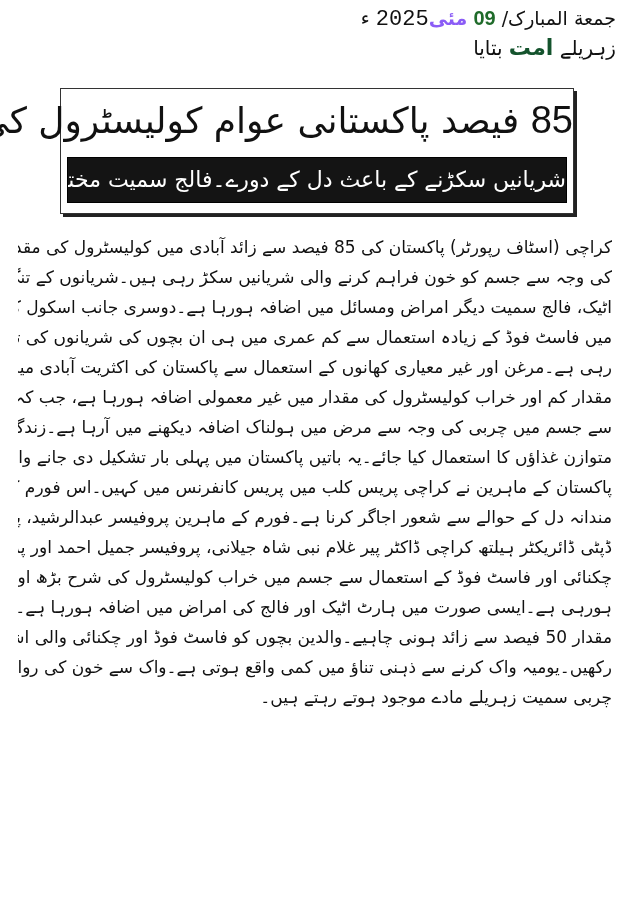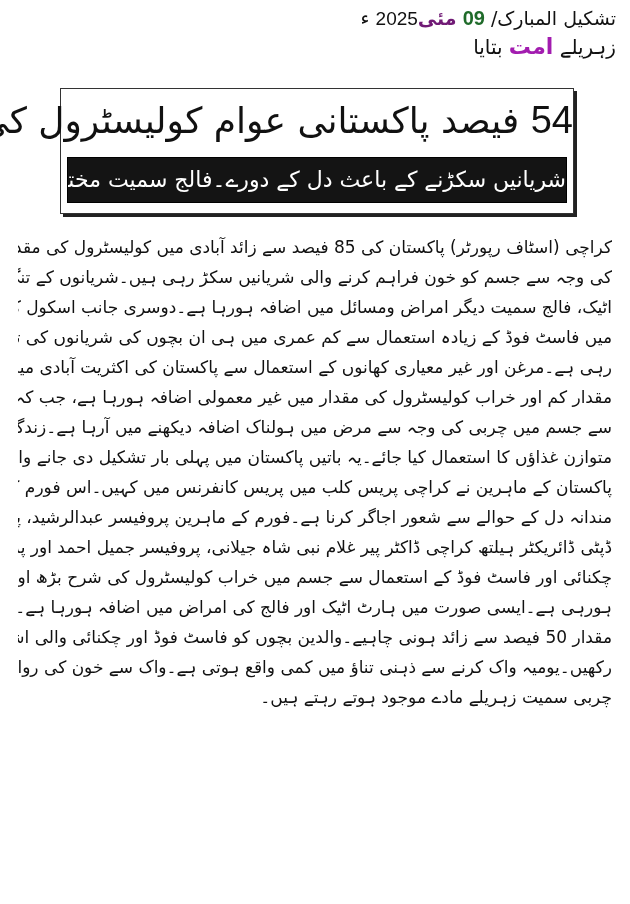--- a/index.html
+++ b/index.html
@@ -28,21 +28,21 @@
     color: #111;
     white-space: nowrap;
   }
   .masthead .line2 {
     font-size: 20px;
     color: #111;
     white-space: nowrap;
   }
   .dom { font-weight: bold; font-family: "Liberation Sans", sans-serif; font-size: 20px; margin-top: 18px; }
   .month { font-weight: bold; }
-  .year { font-family: Liberation Sans, sans-serif; font-size: 19px; }
+  .year { font-family: Liberation Mono, monospace; font-size: 22px; }
   .paper-name { font-weight: bold; font-size: 22px; }
 
   .headline-box {
     position: absolute;
     left: 60px;
     top: 88px;
     width: 512px;
     height: 124px;
     border: 1px solid #333;
     box-shadow: 3px 3px 0 #222;
@@ -99,35 +99,35 @@
   }
   .article-line.last {
     text-align-last: right;
   }
 </style>
 </head>
 <body>
 
 <div class="masthead">
   <div class="line1">
-    <span>تشکیل المبارک/</span>
+    <span>جمعة المبارک/</span>
     <span class="dom" style="color:#1f6b2a">09</span>
-    <span class="month" style="color:#701a75">مئی</span><span class="year">2025</span>
+    <span class="month" style="color:#8b5cf6">مئی</span><span class="year">2025</span>
     <span>ء</span>
   </div>
   <div class="line2">
     <span>زہریلے</span>
-    <span class="paper-name" style="color:#a21caf">امت</span>
+    <span class="paper-name" style="color:#14532d">امت</span>
     <span>بتایا</span>
   </div>
 </div>
 
 <div class="headline-box">
   <div class="headline">
-    <span class="num">54</span>
+    <span class="num">85</span>
     <span>فیصد پاکستانی عوام کولیسٹرول کی زیادتی کا شکار</span>
   </div>
   <div class="subhead-bar">
     <span>شریانیں سکڑنے کے باعث دل کے دورے۔فالج سمیت مختلف امراض میں اضافہ</span>
   </div>
 </div>
 
 <div class="article">
   <span class="article-line">کراچی (اسٹاف رپورٹر) پاکستان کی 85 فیصد سے زائد آبادی میں کولیسٹرول کی مقدار بہت زیادہ ہے، جس</span>
   <span class="article-line">کی وجہ سے جسم کو خون فراہم کرنے والی شریانیں سکڑ رہی ہیں۔شریانوں کے تنگ ہونے کی وجہ سے ہارٹ</span>

